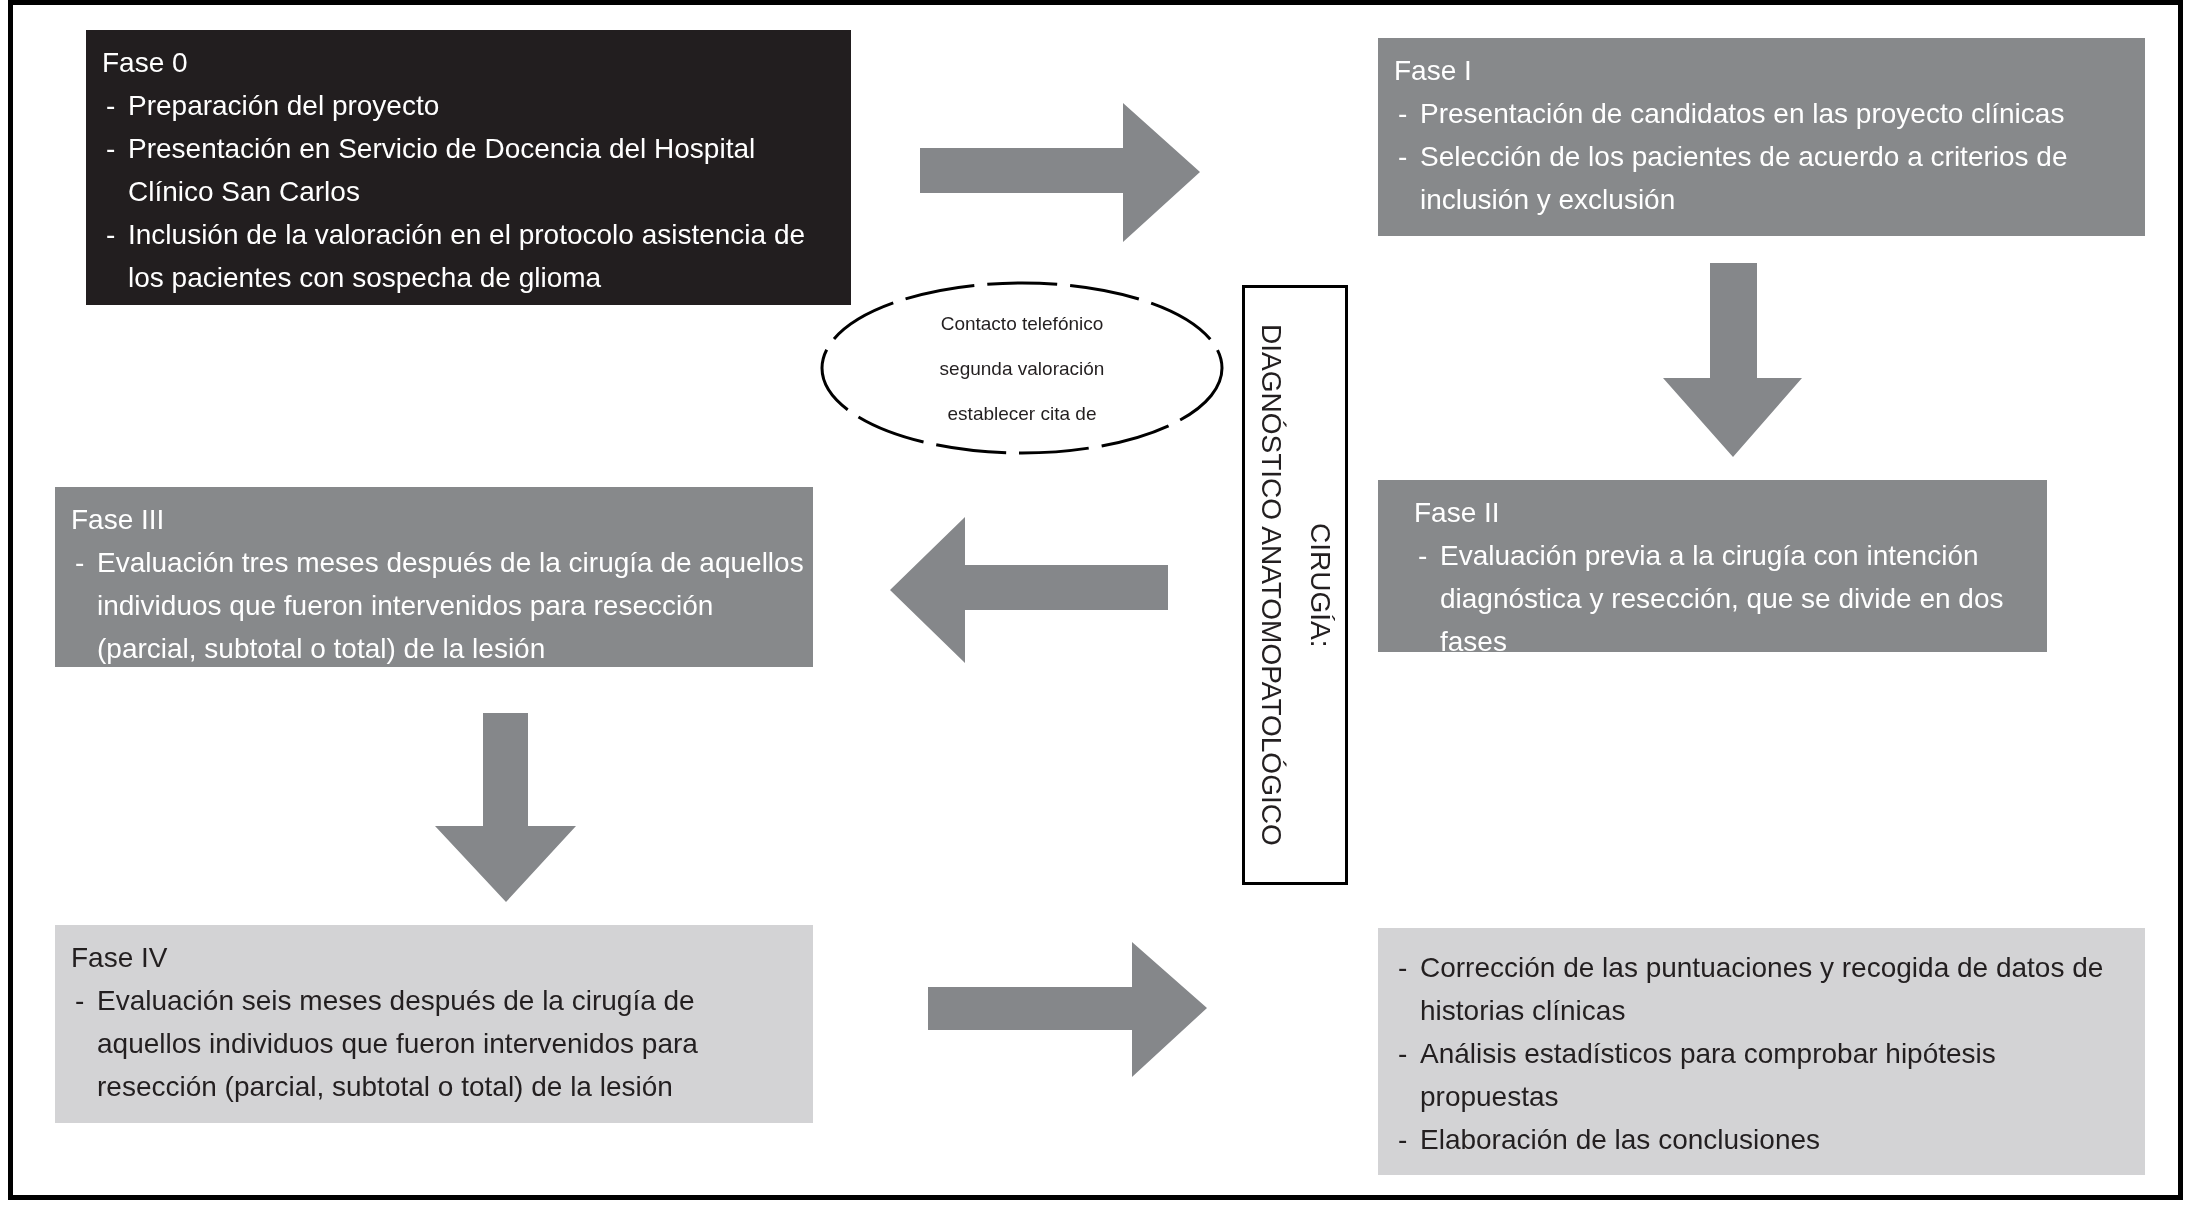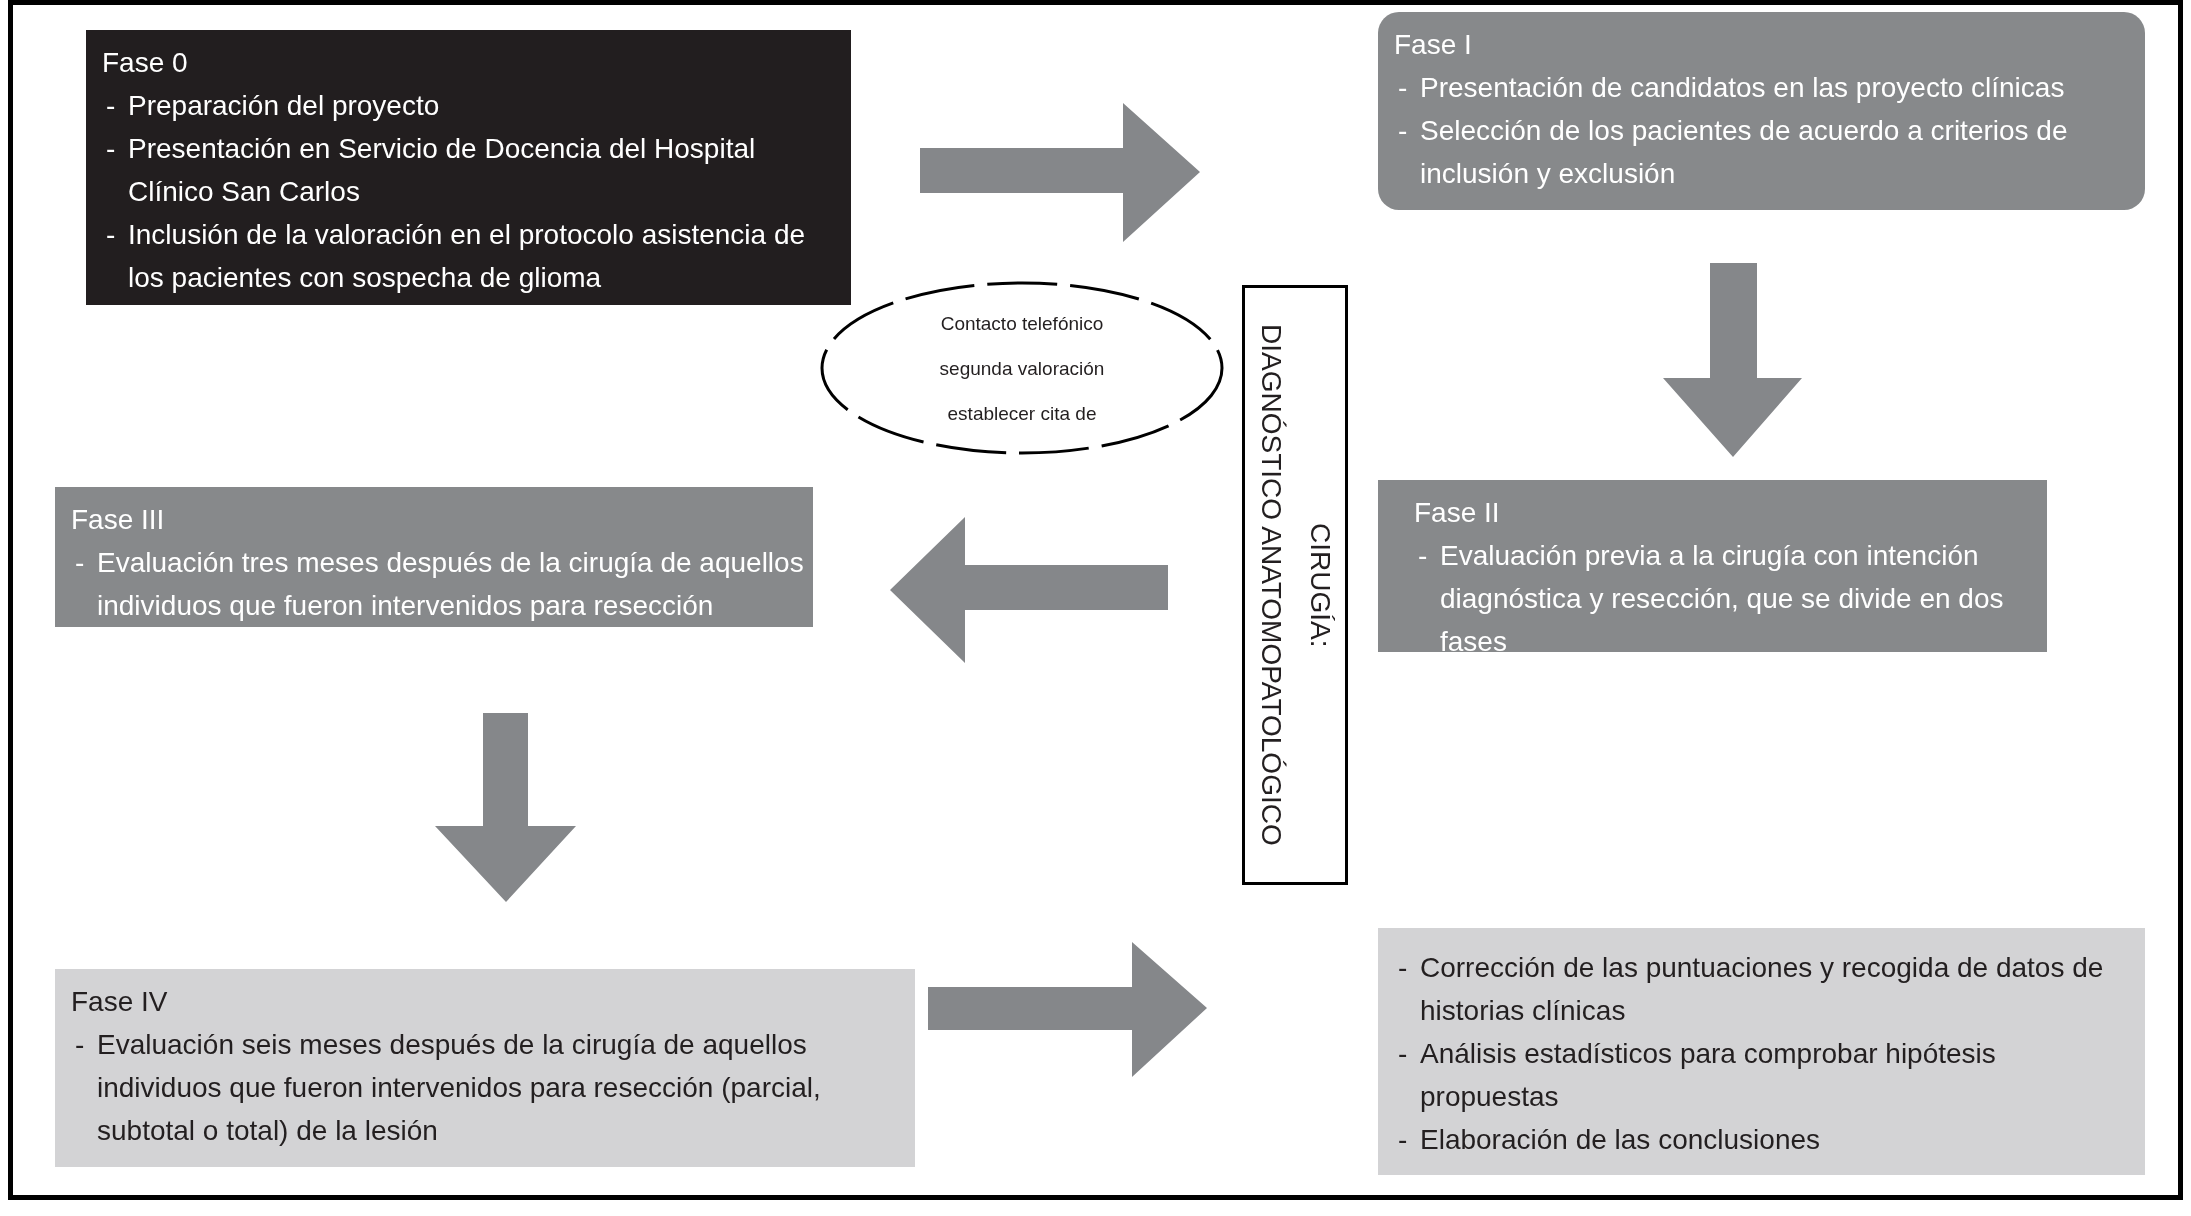--- a/index.html
+++ b/index.html
@@ -98,21 +98,21 @@
         <span class="dash">-</span>
         <span class="itxt">Presentación en Servicio de Docencia del Hospital Clínico San Carlos</span>
       </div>
         <div class="item">
         <span class="dash">-</span>
         <span class="itxt">Inclusión de la valoración en el protocolo asistencia de los pacientes con sospecha de glioma</span>
       </div>
       </div>
   </div>
 
-  <div class="box gray" style="left:1378px; top:12px; width:767px; height:198px;border-radius:21px;">
+  <div class="box gray" style="left:1378px; top:38px; width:767px; height:198px;">
     <div class="box-title">Fase I</div>
     <div class="items">
         <div class="item">
         <span class="dash">-</span>
         <span class="itxt">Presentación de candidatos en las proyecto clínicas</span>
       </div>
         <div class="item">
         <span class="dash">-</span>
         <span class="itxt">Selección de los pacientes de acuerdo a criterios de inclusión y exclusión</span>
       </div>
@@ -135,31 +135,31 @@
   <div class="box gray" style="left:1378px; top:480px; width:669px; height:172px;padding-left:36px;">
     <div class="box-title">Fase II</div>
     <div class="items">
         <div class="item">
         <span class="dash">-</span>
         <span class="itxt">Evaluación previa a la cirugía con intención diagnóstica y resección, que se divide en dos fases</span>
       </div>
       </div>
   </div>
 
-  <div class="box gray" style="left:55px; top:487px; width:758px; height:140px;">
+  <div class="box gray" style="left:55px; top:487px; width:758px; height:180px;">
     <div class="box-title">Fase III</div>
     <div class="items">
         <div class="item">
         <span class="dash">-</span>
         <span class="itxt">Evaluación tres meses después de la cirugía de aquellos individuos que fueron intervenidos para resección (parcial, subtotal o total) de la lesión</span>
       </div>
       </div>
   </div>
 
-  <div class="box light" style="left:55px; top:925px; width:860px; height:198px;margin-top:44px;">
+  <div class="box light" style="left:55px; top:925px; width:758px; height:198px;">
     <div class="box-title">Fase IV</div>
     <div class="items">
         <div class="item">
         <span class="dash">-</span>
         <span class="itxt">Evaluación seis meses después de la cirugía de aquellos individuos que fueron intervenidos para resección (parcial, subtotal o total) de la lesión</span>
       </div>
       </div>
   </div>
 
   <div class="box light center-v" style="left:1378px; top:928px; width:767px; height:247px;">

